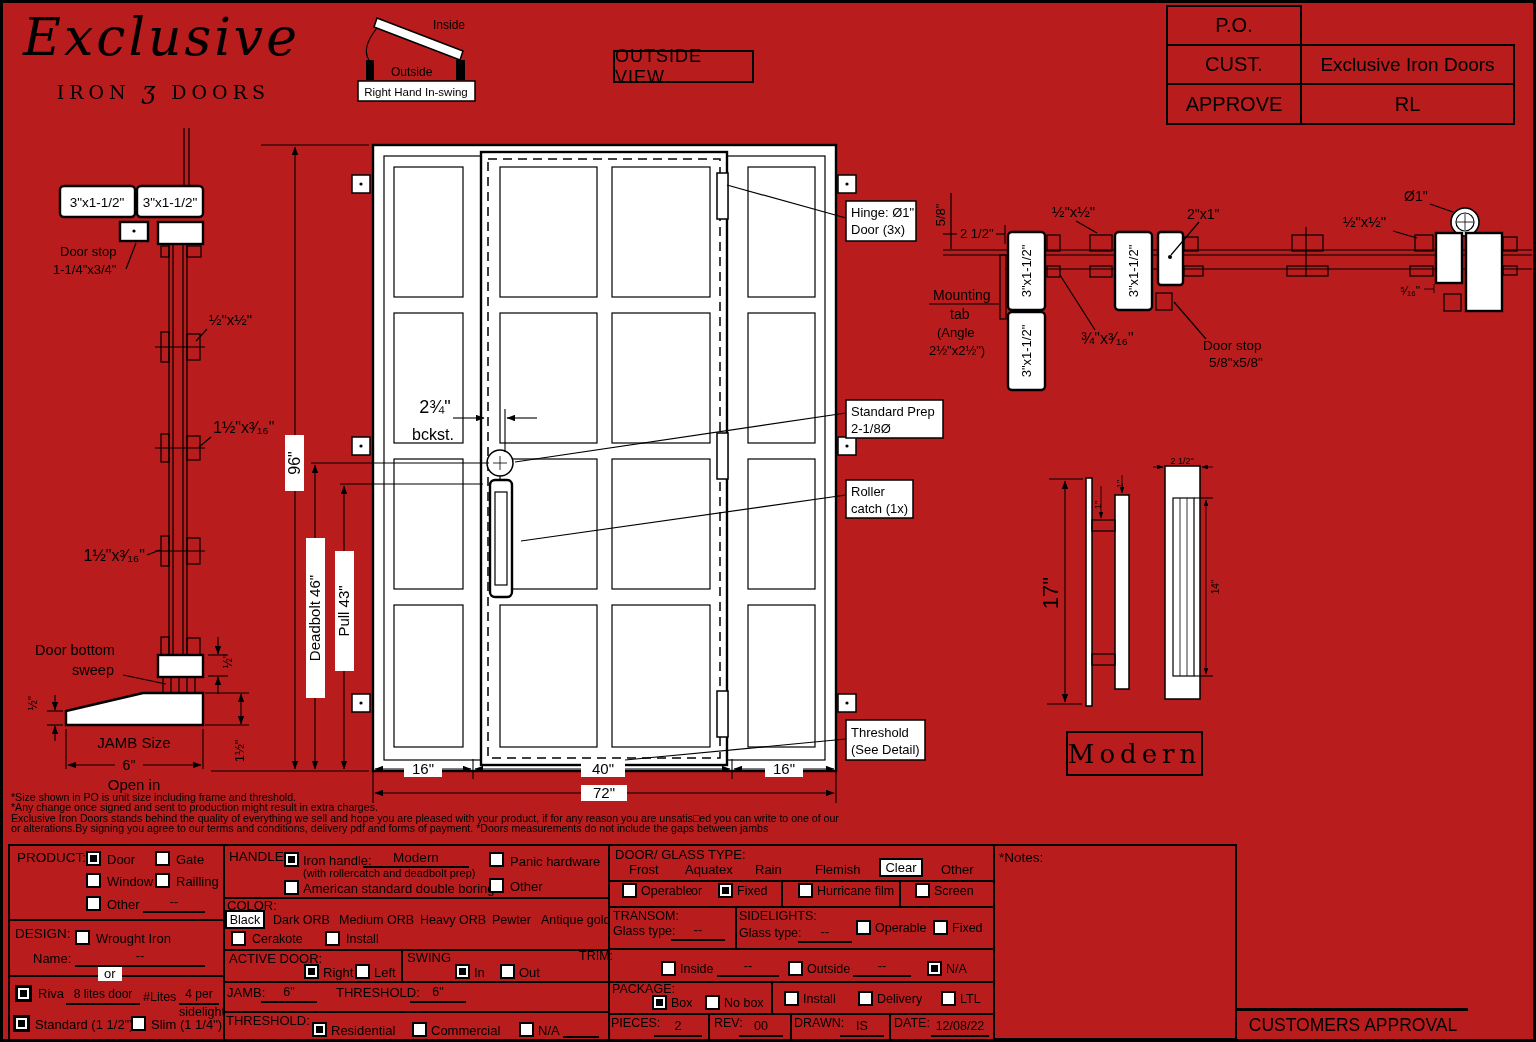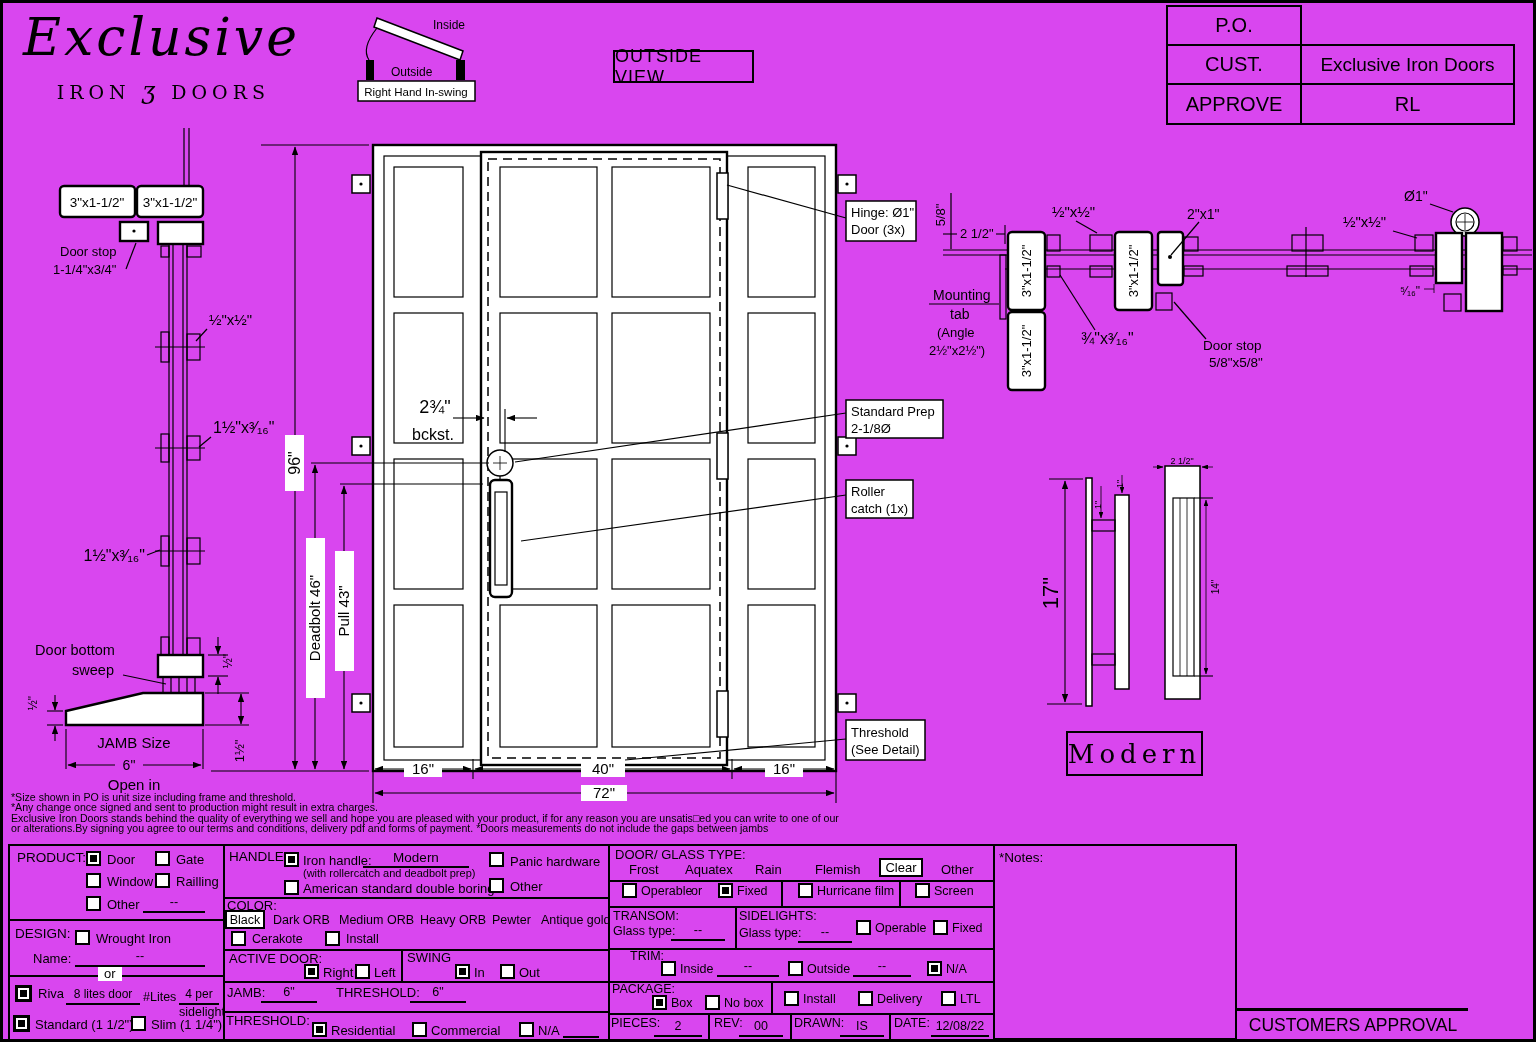--- a/index.html
+++ b/index.html
@@ -1,16 +1,16 @@
 <!DOCTYPE html>
 <html><head>
 <meta charset="utf-8">
 <style>
   html,body{margin:0;padding:0;background:#888}
-  #page{position:relative;width:1536px;height:1042px;background:#d946ef;border:3px solid #000;box-sizing:border-box;font-family:"Liberation Sans","DejaVu Sans",sans-serif;color:#000;overflow:hidden}
+  #page{position:relative;width:1536px;height:1042px;background:#b91c1c;border:3px solid #000;box-sizing:border-box;font-family:"Liberation Sans","DejaVu Sans",sans-serif;color:#000;overflow:hidden}
   .lbl{position:absolute;white-space:nowrap;font-size:13px;line-height:1.1}
   .cell{position:absolute;border:2px solid #000;box-sizing:border-box}
   .tc{position:absolute;border:2.5px solid #000;box-sizing:border-box;display:flex;align-items:center;justify-content:center;font-size:20px}
   .cb{position:absolute;width:15px;height:15px;border:2px solid #000;box-sizing:border-box;background:#fff}
   .cb.bold{border-width:3px;width:17px;height:17px}
   .cb.on::after{content:"";position:absolute;left:2px;top:2px;right:2px;bottom:2px;background:#000}
   .ul{position:absolute;border-bottom:2px solid #000;text-align:center;font-size:12.5px;line-height:15px;height:16px;box-sizing:content-box}
   .boxed{position:absolute;border:2px solid #000;box-sizing:border-box;display:flex;align-items:center;justify-content:center;font-size:12.5px;background:#fff}
   .logo-script{position:absolute;left:20px;top:4px;font-family:"DejaVu Serif",serif;font-style:italic;font-size:52px;letter-spacing:3px}
   .logo-sub{position:absolute;left:52px;top:74px;width:215px;text-align:right;font-family:"DejaVu Serif",serif;font-size:19px;letter-spacing:5px;white-space:nowrap}
@@ -485,21 +485,21 @@
   <span class="lbl" style="left:610px;top:922px;font-size:12.5px">Glass type:</span>
   <span class="ul" style="left:668px;top:920px;width:54px">--</span>
   <span class="lbl" style="left:736px;top:907px;font-size:12.5px">SIDELIGHTS:</span>
   <span class="lbl" style="left:736px;top:924px;font-size:12.5px">Glass type:</span>
   <span class="ul" style="left:795px;top:922px;width:54px">--</span>
   <span class="cb" style="left:853px;top:917px"></span>
   <span class="lbl" style="left:872px;top:919px;font-size:12.5px">Operable</span>
   <span class="cb" style="left:930px;top:917px"></span>
   <span class="lbl" style="left:949px;top:919px;font-size:12.5px">Fixed</span>
 
-  <span class="lbl" style="left:627px;top:947px;font-size:12.5px">TRIM:</span>
+  <span class="lbl" style="left:576px;top:947px;font-size:12.5px">TRIM:</span>
   <span class="cb" style="left:658px;top:958px"></span>
   <span class="lbl" style="left:677px;top:960px;font-size:12.5px">Inside</span>
   <span class="ul" style="left:714px;top:956px;width:62px">--</span>
   <span class="cb" style="left:785px;top:958px"></span>
   <span class="lbl" style="left:804px;top:960px;font-size:12.5px">Outside</span>
   <span class="ul" style="left:850px;top:956px;width:58px">--</span>
   <span class="cb on" style="left:924px;top:958px"></span>
   <span class="lbl" style="left:943px;top:960px;font-size:12.5px">N/A</span>
 
   <span class="lbl" style="left:609px;top:980px;font-size:12.5px">PACKAGE:</span>

